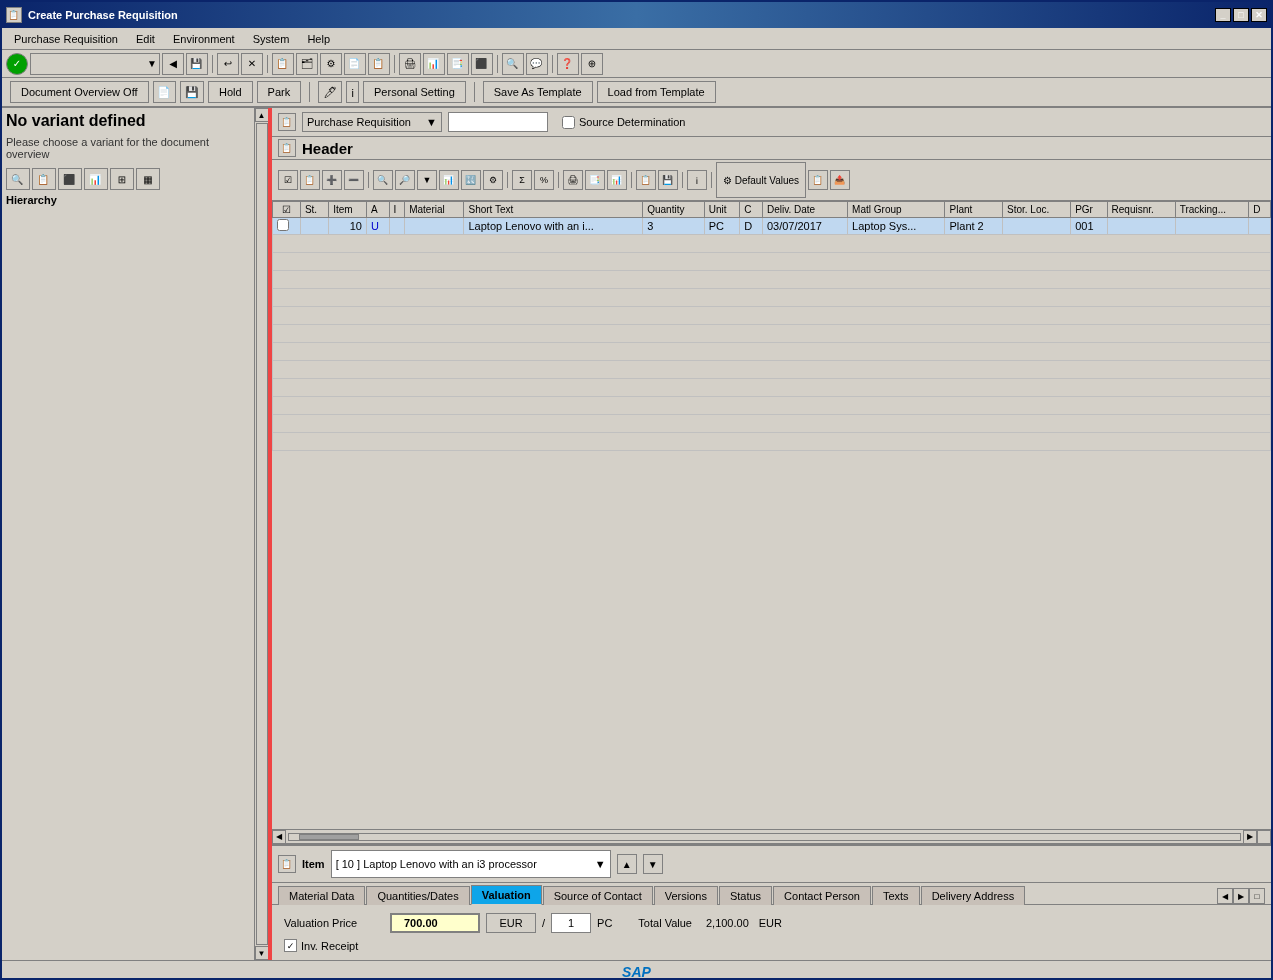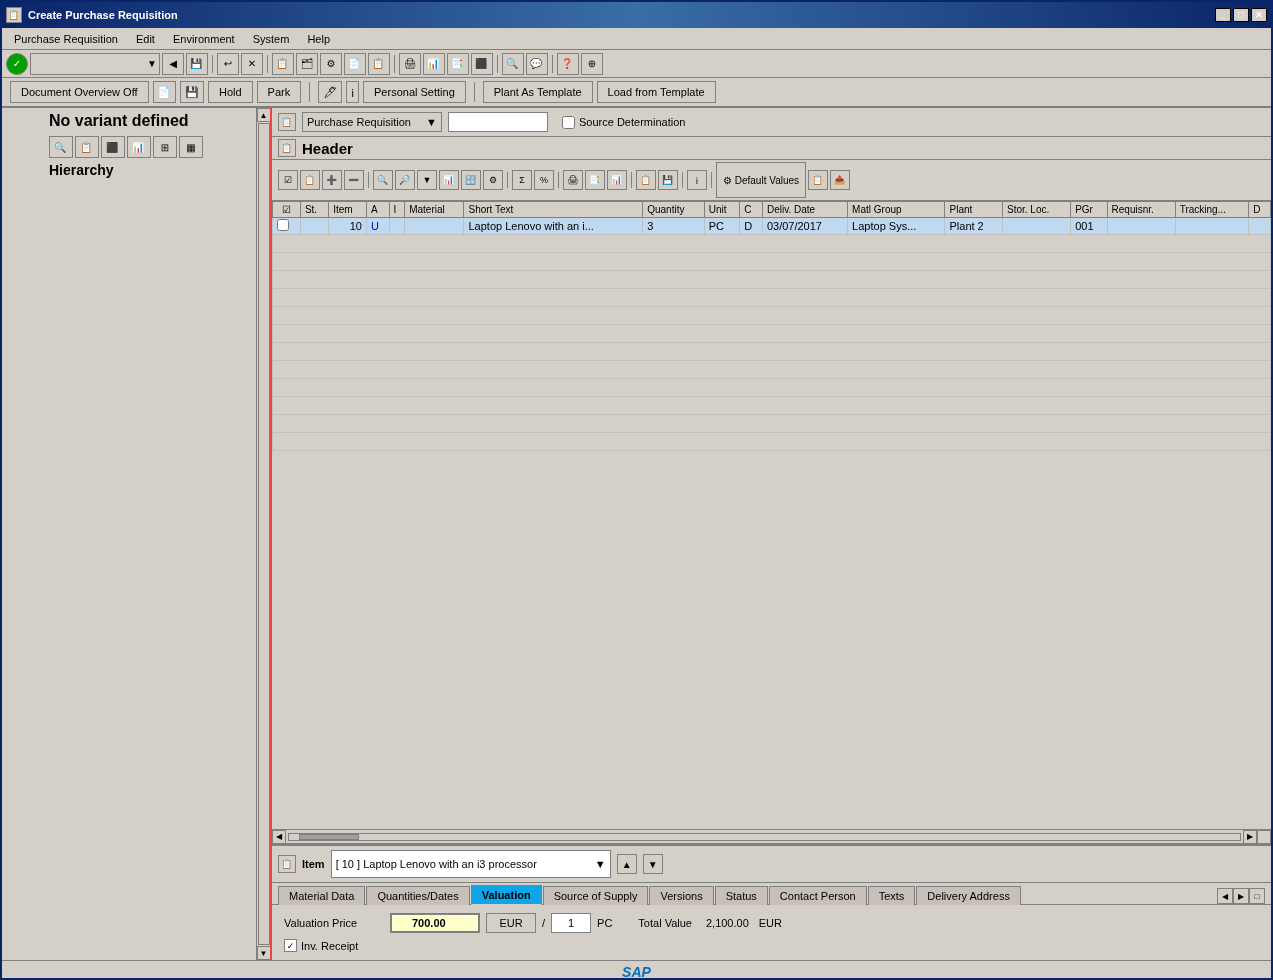--- a/index.html
+++ b/index.html
@@ -71,21 +71,21 @@
     .left-panel-title {
       font-size: 16px; font-weight: bold; color: #000; margin-bottom: 6px;
     }
     .left-panel-subtitle { font-size: 11px; color: #333; margin-bottom: 8px; }
     .left-panel-toolbar { display: flex; gap: 2px; margin-bottom: 4px; }
     .left-panel-btn {
       width: 24px; height: 22px; background: #d4d0c8;
       border: 1px solid #808080; display: flex; align-items: center; justify-content: center;
       cursor: pointer; font-size: 10px;
     }
-    .hierarchy-label { font-size: 14px; font-weight: bold; color: #000; }
+    .hierarchy-label { font-size: 11px; font-weight: bold; color: #000; }
 
     
     .right-panel {
       flex: 1;
       display: flex;
       flex-direction: column;
       overflow: hidden;
     }
 
     
@@ -213,21 +213,21 @@
     }
     .valuation-row {
       display: flex;
       align-items: center;
       margin-bottom: 6px;
       gap: 6px;
     }
     .val-label { font-size: 11px; min-width: 100px; }
     .val-input {
       height: 20px; width: 90px; border: 2px solid #808080; background: #ffffcc;
-      padding: 0 20px; font-size: 11px; font-weight: bold;
+      padding: 0 12px; font-size: 11px; font-weight: bold;
     }
     .val-unit {
       height: 20px; width: 50px; border: 1px solid #808080; background: #d4d0c8;
       padding: 0 4px; font-size: 11px; display: flex; align-items: center; justify-content: center;
     }
     .val-slash { font-size: 11px; }
     .val-qty {
       height: 20px; width: 40px; border: 1px solid #808080; background: white;
       padding: 0 4px; font-size: 11px; display: flex; align-items: center; justify-content: center;
     }
@@ -273,22 +273,21 @@
 
     .main-body {
       display: flex;
       height: calc(980px - 26px - 22px - 28px - 30px - 22px);
     }
 
     .left-scroll-area {
       display: flex;
       flex-direction: column;
       width: 270px;
-      border-right: 2px solid #ef4444;
-      padding-left: 43px;
+      border-right: 4px solid #ef4444;
     }
     .left-content { flex: 1; padding: 4px; overflow: hidden; }
 
     .table-wrapper {
       display: flex;
       flex-direction: column;
       overflow: hidden;
     }
 
     .bottom-panel { border-top: 2px solid #808080; }
@@ -363,33 +362,34 @@
         <span>Park</span>
       </div>
       <div class="action-separator"></div>
       <div class="action-btn" style="padding:0 4px">🖊</div>
       <div class="action-btn" style="padding:0 4px">ℹ</div>
       <div class="action-btn">
         <span>Personal Setting</span>
       </div>
       <div class="action-separator"></div>
       <div class="action-btn">
-        <span>Plant As Template</span>
+        <span>Save As Template</span>
       </div>
       <div class="action-btn">
         <span>Load from Template</span>
       </div>
     </div>
 
     <div class="main-body">
 
       <div class="left-scroll-area">
         <div style="display:flex;flex:1;overflow:hidden">
           <div class="left-content">
             <div class="left-panel-title">No variant defined</div>
+            <div class="left-panel-subtitle">Please choose a variant for the document overview</div>
             <div class="left-panel-toolbar">
               <div class="left-panel-btn">🔍</div>
               <div class="left-panel-btn">📋</div>
               <div class="left-panel-btn">⬛</div>
               <div class="left-panel-btn">📊</div>
               <div class="left-panel-btn">⊞</div>
               <div class="left-panel-btn">▦</div>
             </div>
             <div class="hierarchy-label">Hierarchy</div>
           </div>
@@ -565,21 +565,21 @@
             <div class="tab">
               <span>Material Data</span>
             </div>
             <div class="tab">
               <span>Quantities/Dates</span>
             </div>
             <div class="tab active">
               <span>Valuation</span>
             </div>
             <div class="tab">
-              <span>Source of Supply</span>
+              <span>Source of Contact</span>
             </div>
             <div class="tab">
               <span>Versions</span>
             </div>
             <div class="tab">
               <span>Status</span>
             </div>
             <div class="tab">
               <span>Contact Person</span>
             </div>

